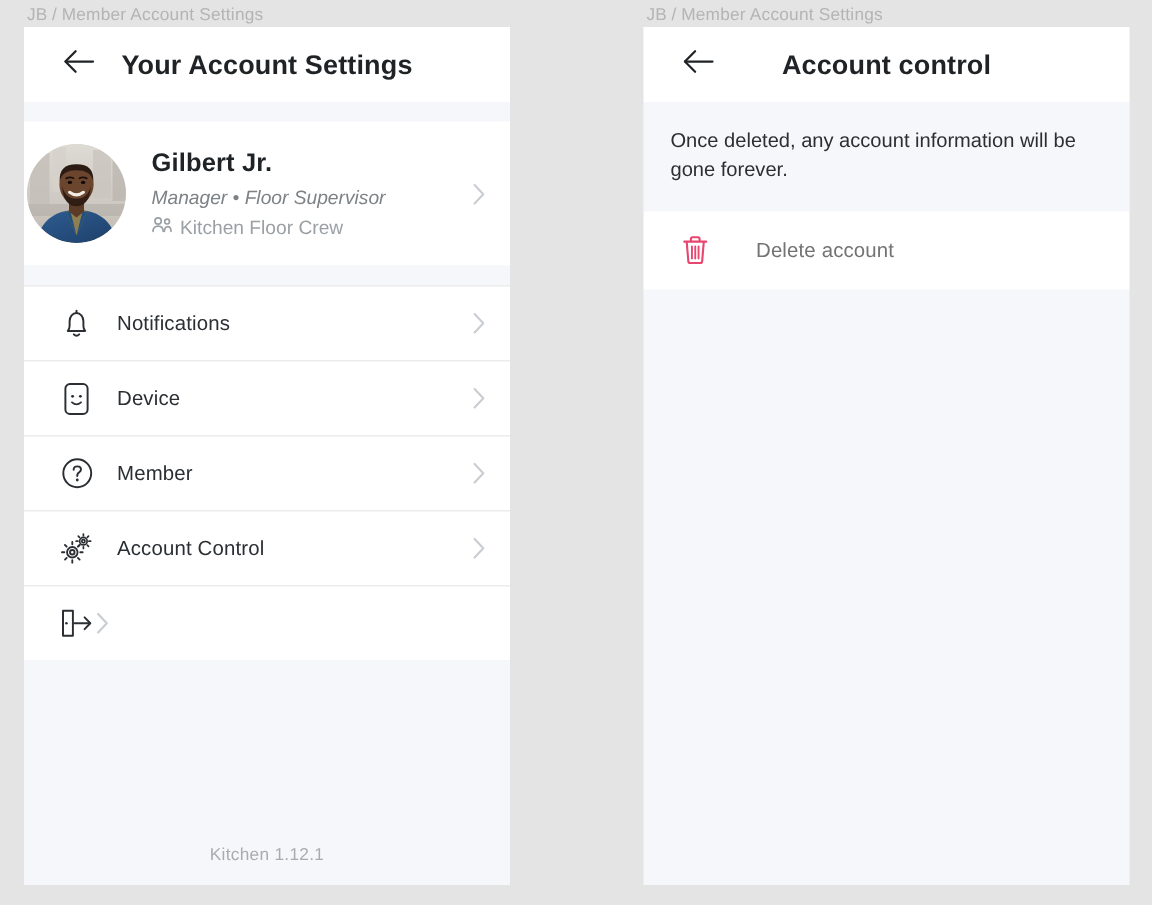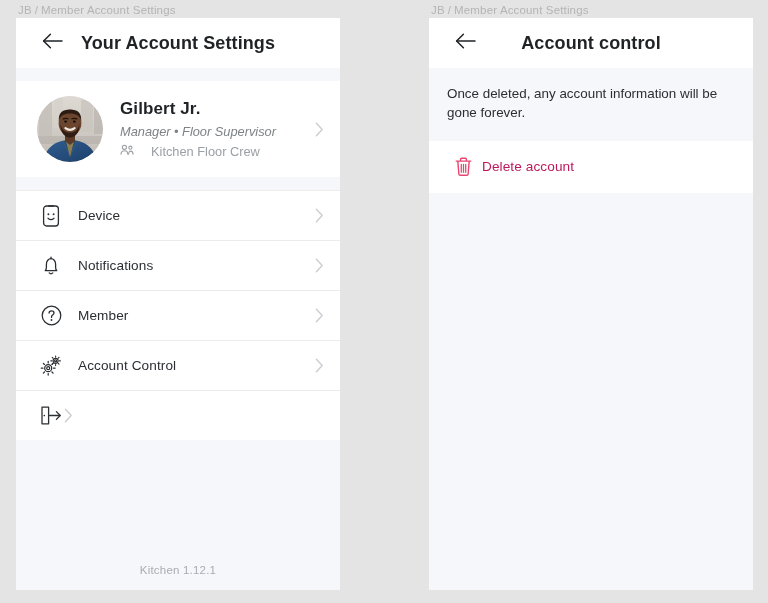--- a/index.html
+++ b/index.html
@@ -74,21 +74,21 @@
   
   .band { height: 13px; background: #f6f7fa; }
 
   
   .card { background: #ffffff; }
 
   
   .profile-row {
     display: flex;
     align-items: center;
-    padding: 15px 16px 15px 21px;
+    padding: 15px 16px 15px 2px;
     cursor: pointer;
     position: relative;
     min-height: 88px;
   }
   .avatar {
     width: 66px;
     height: 66px;
     border-radius: 50%;
     flex: 0 0 66px;
     overflow: hidden;
@@ -116,21 +116,21 @@
     line-height: 1.3;
     white-space: nowrap;
     font-style: italic;
   }
   .profile-crew {
     margin-top: 3px;
     font-size: 12.8px;
     color: #9aa0a4;
     display: flex;
     align-items: center;
-    gap: 17px;
+    gap: 5px;
     line-height: 1.3;
     white-space: nowrap;
   }
   .profile-crew svg { flex: 0 0 auto; }
 
   
   .menu-item {
     display: flex;
     align-items: center;
     height: 50px;
@@ -185,23 +185,23 @@
     cursor: pointer;
   }
   .danger-row .m-icon {
     width: 26px;
     flex: 0 0 26px;
     display: flex;
     align-items: center;
     justify-content: center;
   }
   .danger-row .m-label {
-    margin-left: 6px;
+    margin-left: 28px;
     font-size: 13.6px;
-    color: #be185d;
+    color: #737373;
     letter-spacing: 0.1px;
   }
 </style>
 </head>
 <body>
 
 <div id="root">
 
   <div class="breadcrumb" style="left:18px;">
     <span>JB</span><span class="crumb-sep">/</span><span>Member Account Settings</span>
@@ -305,45 +305,45 @@
         </div>
       </div>
     </div>
 
     <div class="band"></div>
 
     <div class="card">
 
       <div class="menu-item">
         <span class="m-icon">
+          <svg width="20" height="22" viewBox="0 0 20 22" fill="none">
+            <path d="M4.2 15.6 C4.2 15.6 5.4 14.4 5.4 12.4 V9.2 C5.4 6.1 7.5 3.7 10 3.7 C12.5 3.7 14.6 6.1 14.6 9.2 V12.4 C14.6 14.4 15.8 15.6 15.8 15.6 Z" stroke="#2b2f33" stroke-width="1.3" stroke-linejoin="round"></path>
+            <path d="M10 2.1 V3.7" stroke="#2b2f33" stroke-width="1.3" stroke-linecap="round"></path>
+            <path d="M8.2 17.9 q1.8 1.9 3.6 0" stroke="#2b2f33" stroke-width="1.3" fill="none" stroke-linecap="round"></path>
+          </svg>
+        </span>
+        <span class="m-label">Notifications</span>
+        <span class="chev">
+          <svg width="9" height="15" viewBox="0 0 9 15" fill="none">
+              <path d="M1.4 1.3 L7.2 7.5 L1.4 13.7" stroke="#c9cdd1" stroke-width="1.4" stroke-linecap="round" stroke-linejoin="round"></path>
+            </svg>
+        </span>
+      </div>
+
+      <div class="menu-item">
+        <span class="m-icon">
           <svg width="18" height="22" viewBox="0 0 18 22" fill="none">
             <rect x="1.6" y="1" width="14.8" height="20" rx="3" stroke="#2b2f33" stroke-width="1.3"></rect>
             <path d="M6.6 1 h4.8" stroke="#2b2f33" stroke-width="1.3" stroke-linecap="round"></path>
             <circle cx="6.4" cy="9.2" r="0.95" fill="#2b2f33"></circle>
             <circle cx="11.6" cy="9.2" r="0.95" fill="#2b2f33"></circle>
             <path d="M6 13.2 q3 2.7 6 0" stroke="#2b2f33" stroke-width="1.2" fill="none" stroke-linecap="round"></path>
           </svg>
         </span>
         <span class="m-label">Device</span>
-        <span class="chev">
-          <svg width="9" height="15" viewBox="0 0 9 15" fill="none">
-              <path d="M1.4 1.3 L7.2 7.5 L1.4 13.7" stroke="#c9cdd1" stroke-width="1.4" stroke-linecap="round" stroke-linejoin="round"></path>
-            </svg>
-        </span>
-      </div>
-
-      <div class="menu-item">
-        <span class="m-icon">
-          <svg width="20" height="22" viewBox="0 0 20 22" fill="none">
-            <path d="M4.2 15.6 C4.2 15.6 5.4 14.4 5.4 12.4 V9.2 C5.4 6.1 7.5 3.7 10 3.7 C12.5 3.7 14.6 6.1 14.6 9.2 V12.4 C14.6 14.4 15.8 15.6 15.8 15.6 Z" stroke="#2b2f33" stroke-width="1.3" stroke-linejoin="round"></path>
-            <path d="M10 2.1 V3.7" stroke="#2b2f33" stroke-width="1.3" stroke-linecap="round"></path>
-            <path d="M8.2 17.9 q1.8 1.9 3.6 0" stroke="#2b2f33" stroke-width="1.3" fill="none" stroke-linecap="round"></path>
-          </svg>
-        </span>
-        <span class="m-label">Notifications</span>
         <span class="chev">
           <svg width="9" height="15" viewBox="0 0 9 15" fill="none">
               <path d="M1.4 1.3 L7.2 7.5 L1.4 13.7" stroke="#c9cdd1" stroke-width="1.4" stroke-linecap="round" stroke-linejoin="round"></path>
             </svg>
         </span>
       </div>
 
       <div class="menu-item">
         <span class="m-icon">
           <svg width="21" height="21" viewBox="0 0 21 21" fill="none">

